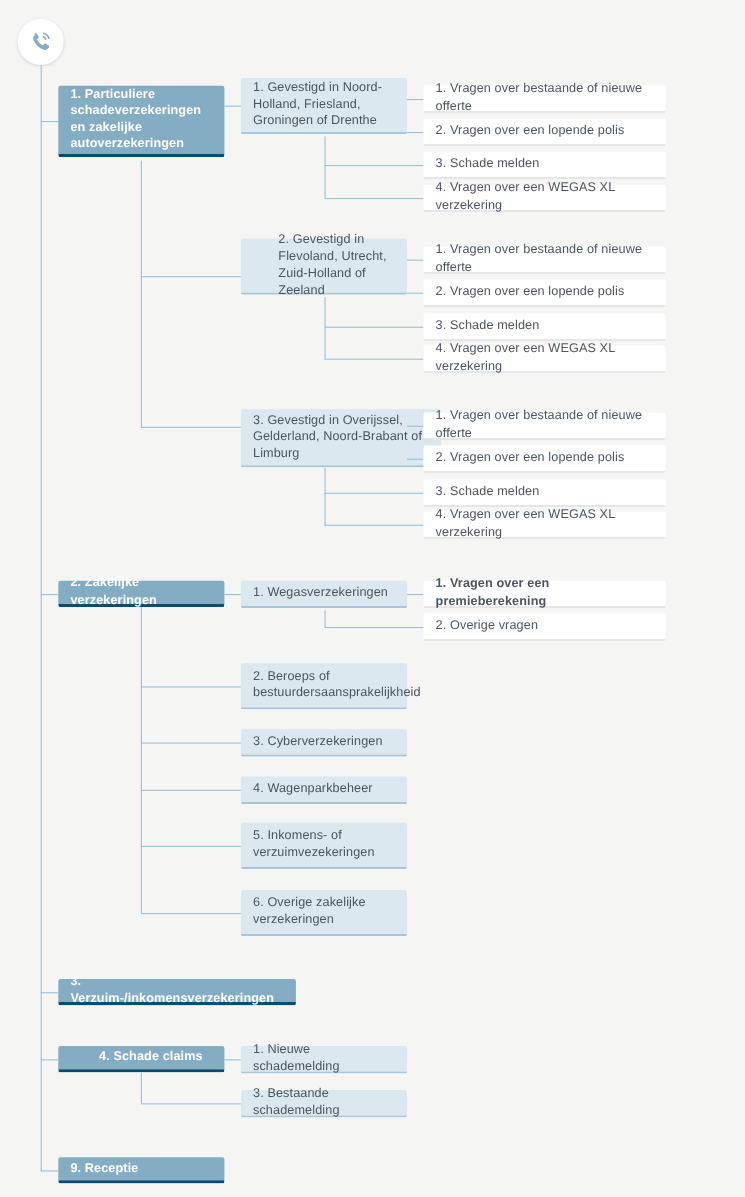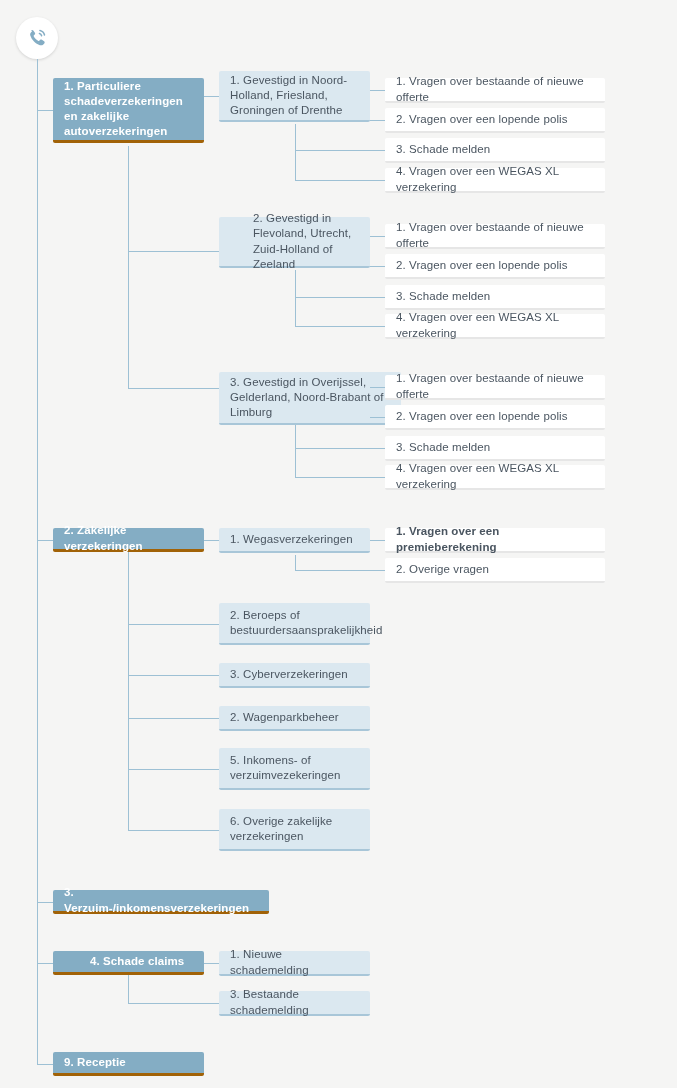--- a/index.html
+++ b/index.html
@@ -45,21 +45,21 @@
     align-items: center;
     padding: 8px 11px;
     font-size: 11.5px;
     line-height: 1.32;
     letter-spacing: 0.1px;
   }
 
   
   .lvl1 {
     background: #84adc4;
-    border-bottom: 3px solid #a16207;
+    border-bottom: 3px solid #0c4a6e;
     color: #ffffff;
     font-weight: bold;
     border-radius: 2px;
     align-items: center;
   }
 
   
   .lvl2 {
     background: #dbe8f0;
     border-bottom: 2px solid #a8c6d8;
@@ -209,21 +209,21 @@
     <span>2. Overige vragen</span>
   </div>
 
   <div class="node lvl2" style="left:219px; top:603px; width:151px; height:42px;">
     <span>2. Beroeps of bestuurdersaansprakelijkheid</span>
   </div>
   <div class="node lvl2" style="left:219px; top:663px; width:151px; height:25px;">
     <span>3. Cyberverzekeringen</span>
   </div>
   <div class="node lvl2" style="left:219px; top:706px; width:151px; height:25px;">
-    <span>2. Wagenparkbeheer</span>
+    <span>4. Wagenparkbeheer</span>
   </div>
   <div class="node lvl2" style="left:219px; top:748px; width:151px; height:42px;">
     <span>5. Inkomens- of verzuimvezekeringen</span>
   </div>
   <div class="node lvl2" style="left:219px; top:809px; width:151px; height:42px;">
     <span>6. Overige zakelijke verzekeringen</span>
   </div>
 
   <div class="line h" style="left:204px; top:963px; width:15px;"></div>
   <div class="line v" style="left:128px; top:975px; height:28px;"></div>

